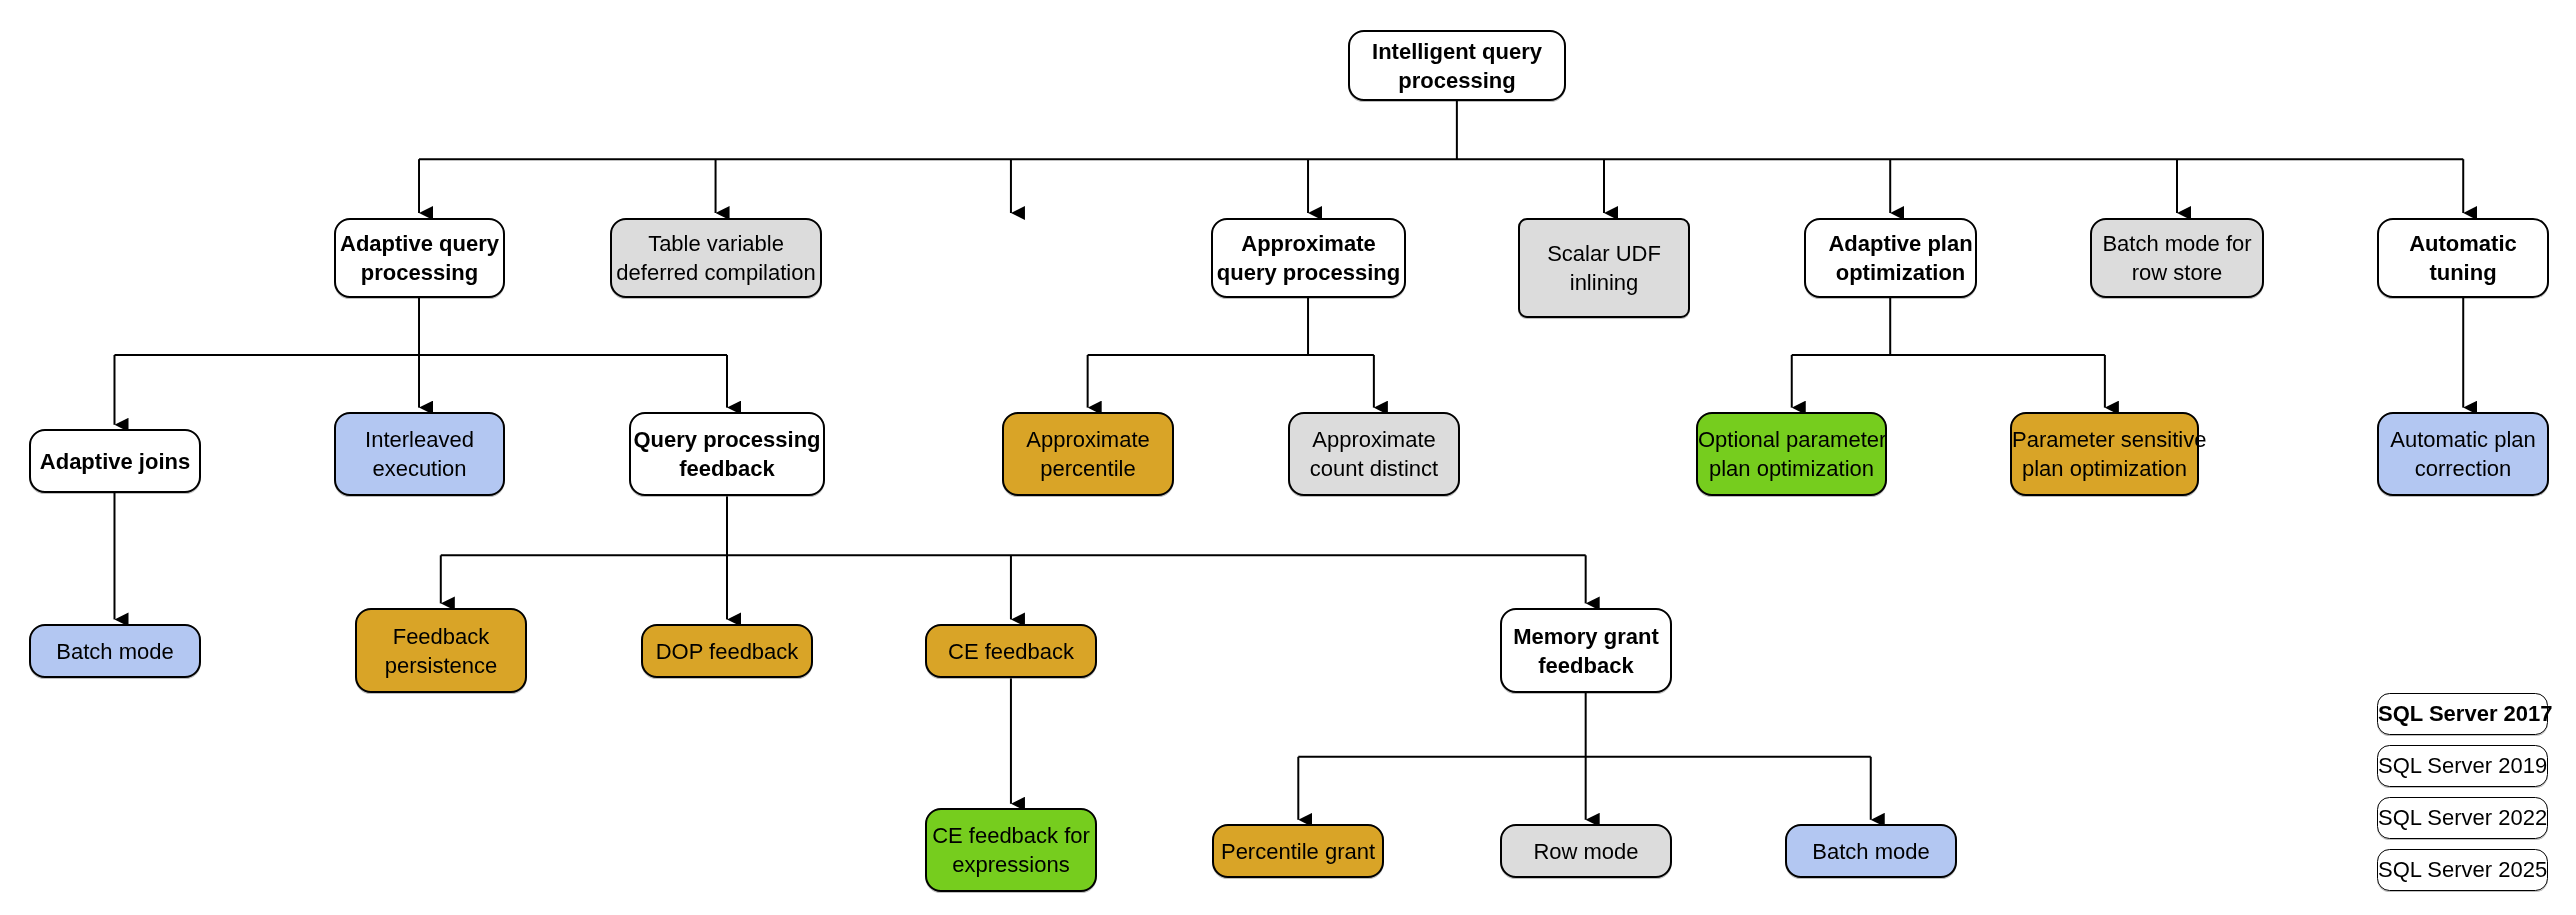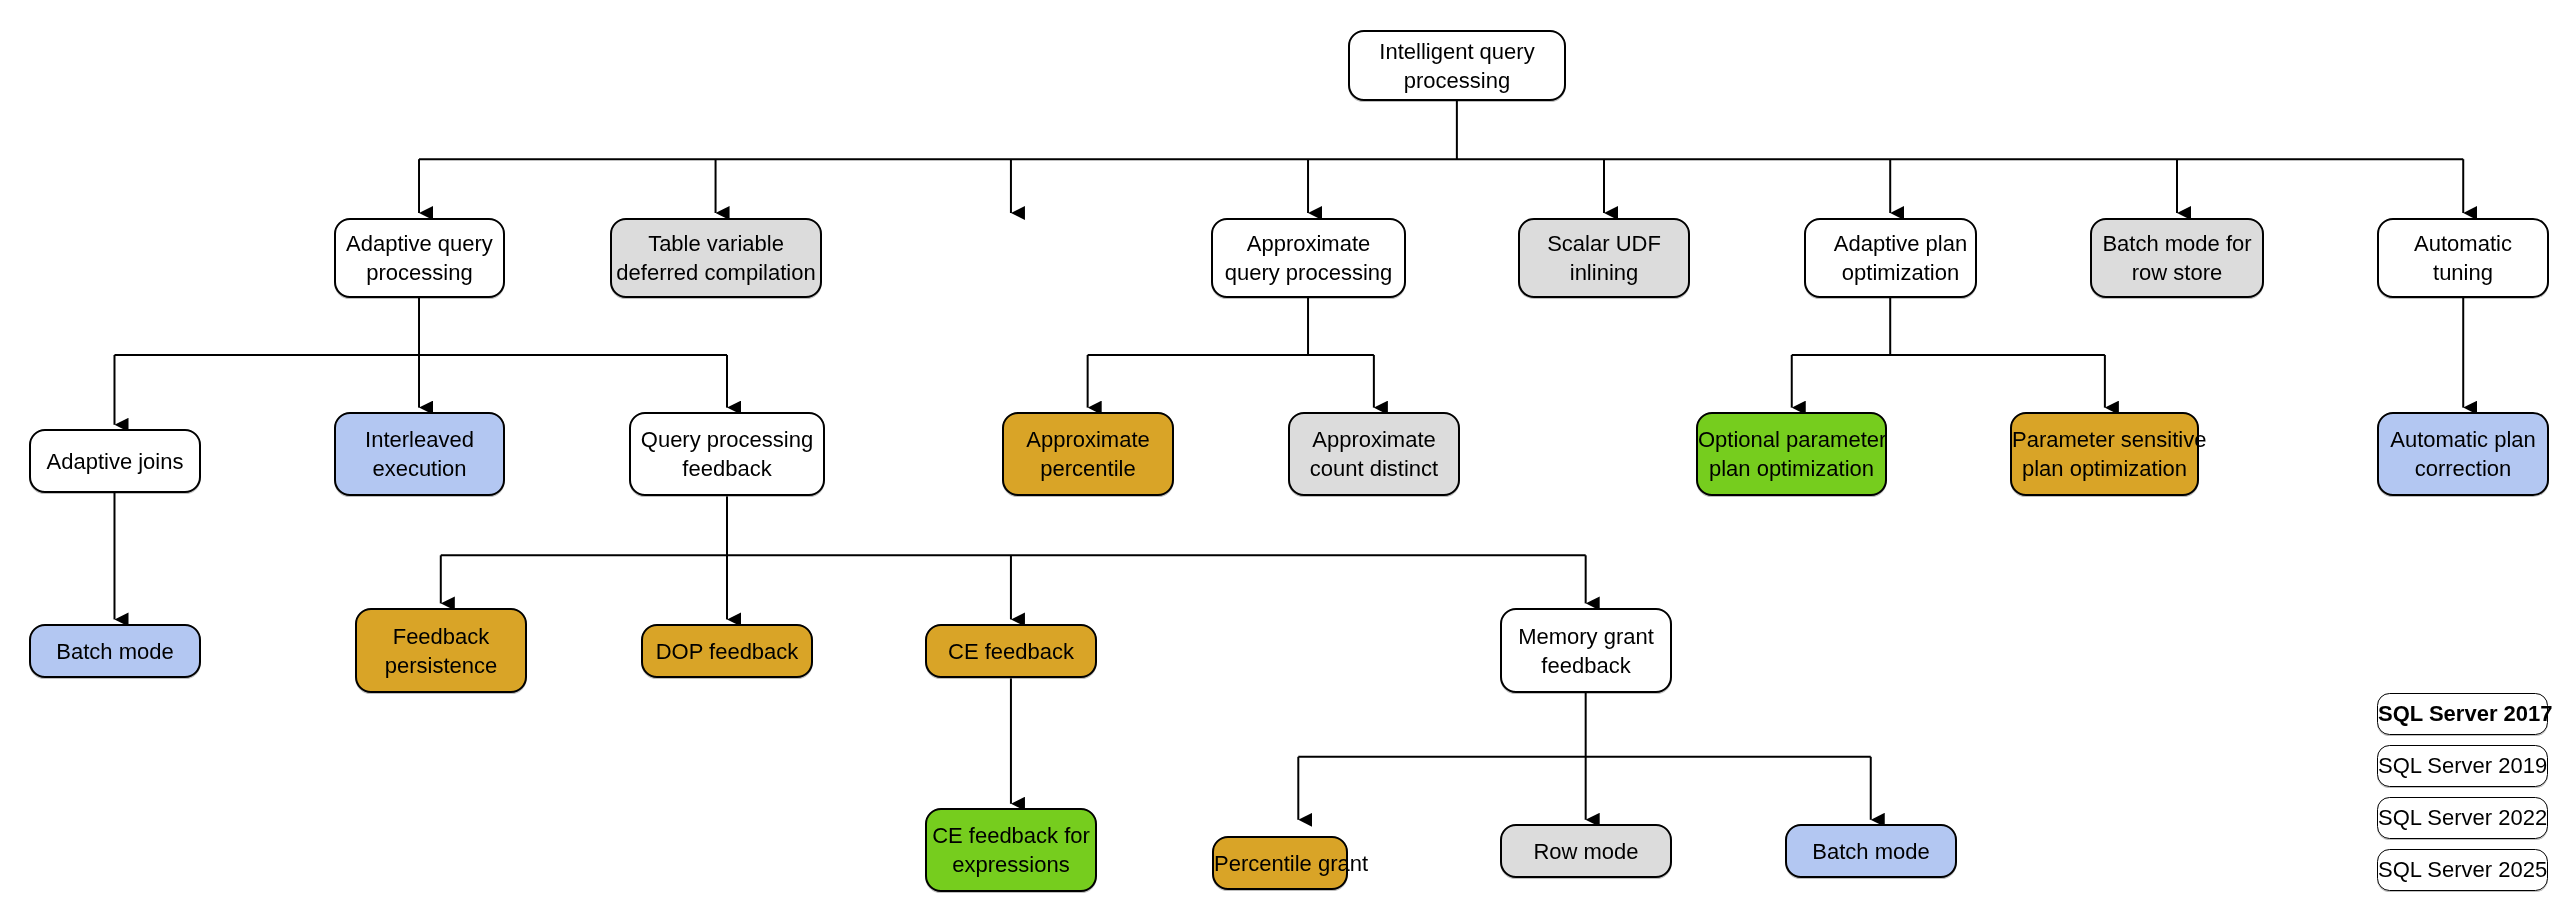--- a/index.html
+++ b/index.html
@@ -21,21 +21,21 @@
     box-shadow:0 1.1px 0.6px rgba(0,0,0,0.25);
   }
   .node .lbl{
     display:block;width:100%;
     text-align:center;
     white-space:pre;
     font-size:22px;line-height:29px;
     color:#000000;
     font-weight:400;
   }
-  .node.c-white .lbl{font-weight:400;}
+  .node.c-white .lbl{font-weight:700;}
   .node.c-white{background:#ffffff;}
   .node.c-2017{background:#B3C7F2;}
   .node.c-2019{background:#DCDCDC;}
   .node.c-2022{background:#D9A427;}
   .node.c-2025{background:#76CD1E;}
   .legend-item{
     position:absolute;
     box-sizing:border-box;
     left:2377px;width:171px;height:42px;
     border:1.7px solid #000000;border-radius:12.6px;
@@ -118,21 +118,21 @@
 processing</span>
   </div>
   <div class="node c-2019" style="left:610px;top:218px;width:212px;height:80px;">
     <span class="lbl">Table variable
 deferred compilation</span>
   </div>
   <div class="node c-white" style="left:1211px;top:218px;width:195px;height:80px;">
     <span class="lbl">Approximate
 query processing</span>
   </div>
-  <div class="node c-2019" style="left:1518px;top:218px;width:172px;height:80px;">
+  <div class="node c-2019" style="left:1518px;top:218px;width:172px;height:100px;border-radius:9px;">
     <span class="lbl">Scalar UDF
 inlining</span>
   </div>
   <div class="node c-white" style="left:1804px;top:218px;width:173px;height:80px;padding-left:20px;">
     <span class="lbl">Adaptive plan
 optimization</span>
   </div>
   <div class="node c-2019" style="left:2090px;top:218px;width:174px;height:80px;">
     <span class="lbl">Batch mode for
 row store</span>
@@ -189,21 +189,21 @@
   </div>
   <div class="node c-white" style="left:1500px;top:608px;width:172px;height:85px;">
     <span class="lbl">Memory grant
 feedback</span>
   </div>
 
   <div class="node c-2025" style="left:925px;top:808px;width:172px;height:84px;">
     <span class="lbl">CE feedback for
 expressions</span>
   </div>
-  <div class="node c-2022" style="left:1212px;top:824px;width:136px;height:54px;margin-top:12px;">
+  <div class="node c-2022" style="left:1212px;top:824px;width:172px;height:54px;">
     <span class="lbl">Percentile grant</span>
   </div>
   <div class="node c-2019" style="left:1500px;top:824px;width:172px;height:54px;">
     <span class="lbl">Row mode</span>
   </div>
   <div class="node c-2017" style="left:1785px;top:824px;width:172px;height:54px;">
     <span class="lbl">Batch mode</span>
   </div>
 
   <div class="legend-item c-2017" style="top:693px;font-weight:bold;">

